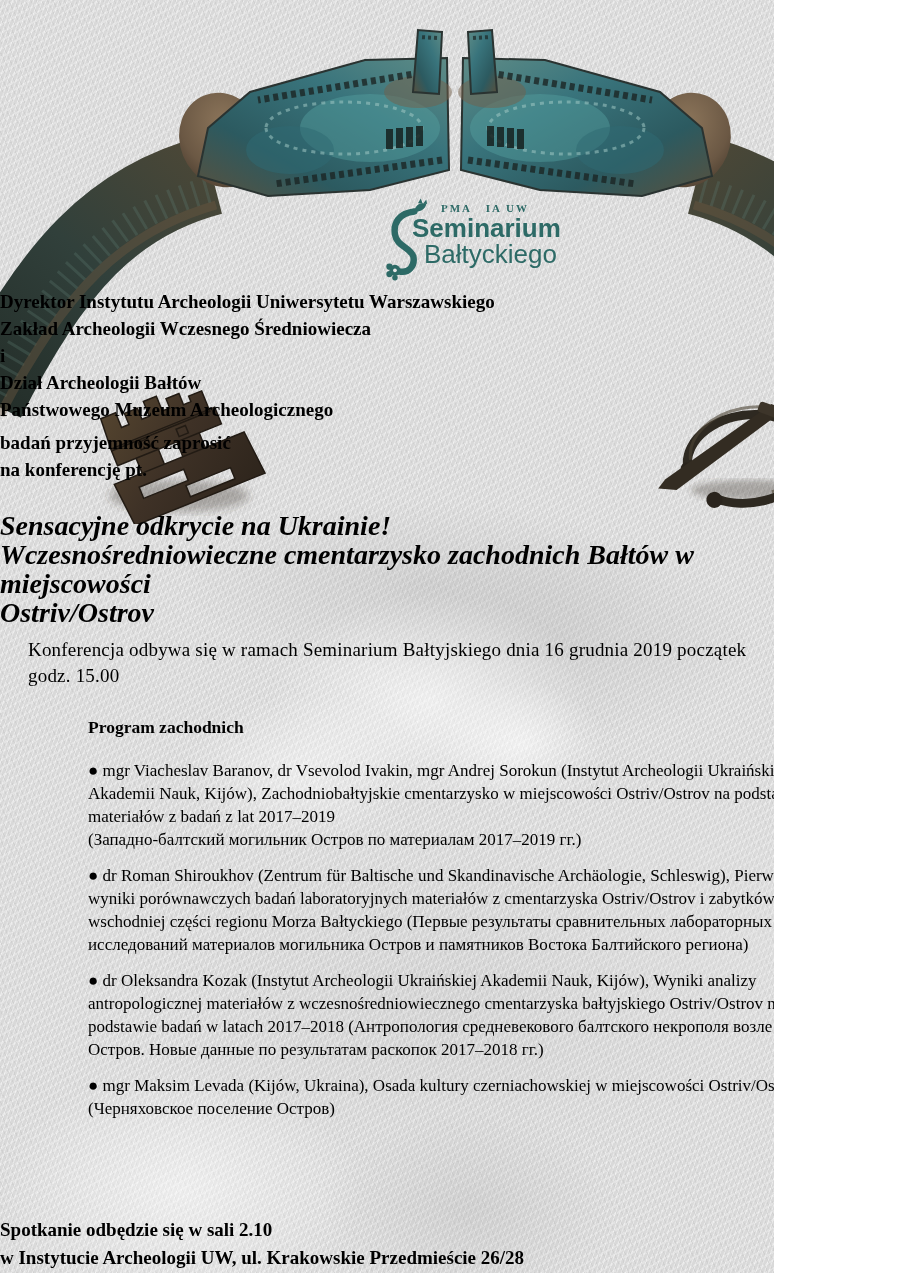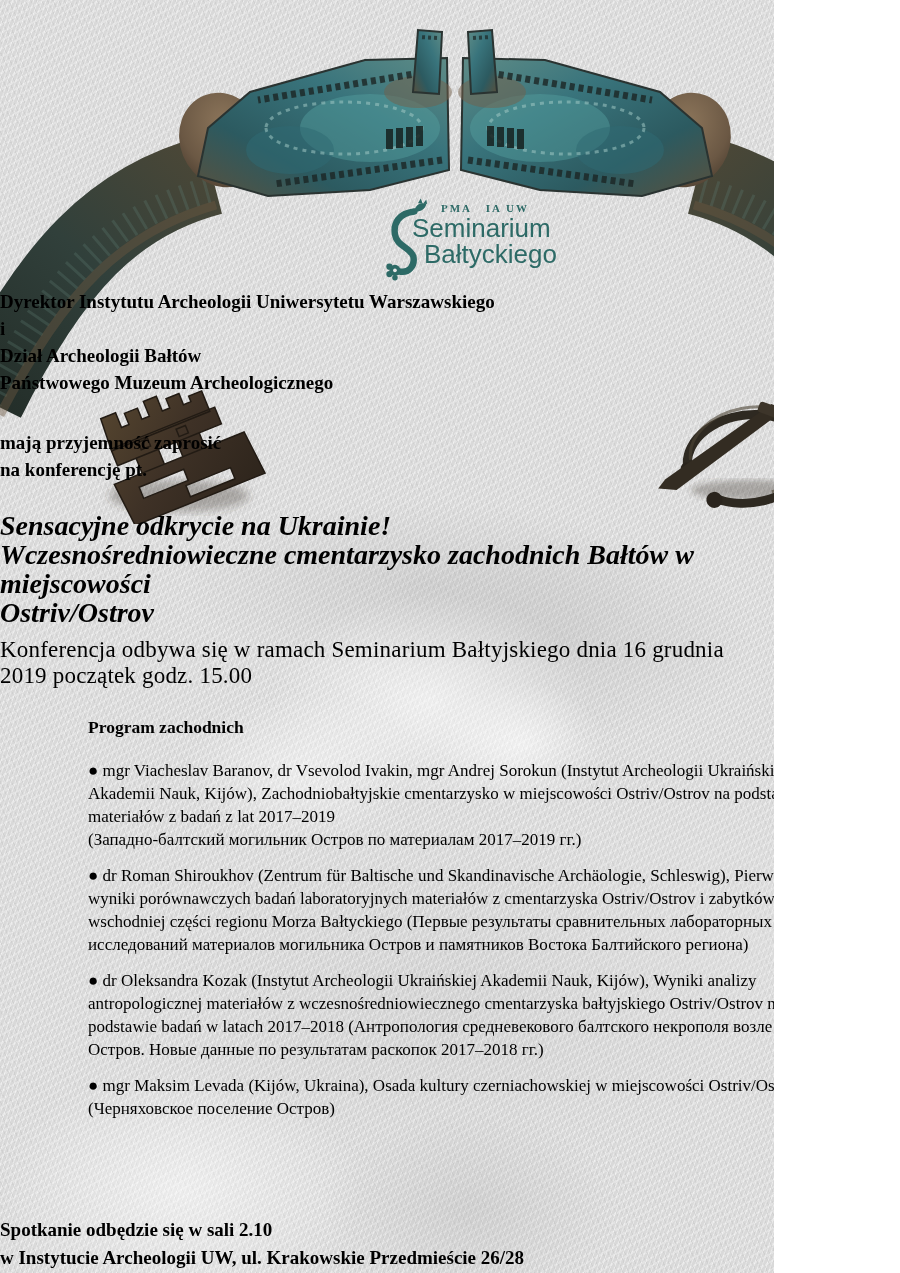--- a/index.html
+++ b/index.html
@@ -27,33 +27,33 @@
   }
   .torque{position:absolute;left:0;top:0;}
   .comb{position:absolute;left:84px;top:384px;}
   .brooch{position:absolute;left:646px;top:392px;}
 
   .logo{position:absolute;left:383px;top:194px;width:175px;height:90px;}
   .s-glyph{position:absolute;left:0;top:3px;width:46px;height:86px;}
   .logo-abbr{position:absolute;left:58px;top:8px;font-family:"Liberation Serif",serif;
     font-weight:bold;font-size:11px;letter-spacing:2px;color:#2d6a66;white-space:pre;}
   .logo-name1{position:absolute;left:29px;top:21px;font-family:"Liberation Sans",sans-serif;
-    font-size:26px;line-height:26px;color:#2d6a66;}
+    font-size:26px;line-height:26px;color:#2d6a66;font-weight:bold;}
   .logo-name2{position:absolute;left:41px;top:47px;font-family:"Liberation Sans",sans-serif;
     font-size:26px;line-height:26px;color:#2d6a66;}
 
   .center-block{position:absolute;left:0;right:0;}
   .org-block{top:288px;}
   .org-line{font-weight:bold;font-size:19px;line-height:27px;}
   .invite-block{top:429px;}
   .invite-line{font-weight:bold;font-size:19px;line-height:27px;}
   .title-block{top:511px;}
   .title-line{font-weight:bold;font-style:italic;font-size:28px;line-height:29px;}
   .conf-block{top:637px;}
-  .conf-line{font-size:23px;line-height:26px;letter-spacing:.2px;}
+  .conf-line{font-size:19px;line-height:26px;letter-spacing:.2px;padding-left:28px;}
 
   .program{position:absolute;top:716px;left:88px;width:754px;font-size:17px;line-height:23px;}
   .program-heading{font-weight:bold;font-size:17.5px;margin:0 0 20px 0;}
   .program-item{margin:0 0 13px 0;white-space:pre-line;}
 
   .footer-block{top:1216px;}
   .footer-line{font-weight:bold;font-size:19px;line-height:28px;}
 </style>
 </head>
 <body>
@@ -164,27 +164,28 @@
       <circle cx="13" cy="87" r="3" fill="#2d6a66"></circle>
       <circle cx="13" cy="79" r="2" fill="#e8e8e8"></circle>
     </svg>
     <div class="logo-abbr">PMA   IA UW</div>
     <div class="logo-name1">Seminarium</div>
     <div class="logo-name2">Bałtyckiego</div>
   </div>
 
   <div class="center-block org-block">
     <div class="org-line">Dyrektor Instytutu Archeologii Uniwersytetu Warszawskiego</div>
+    <div class="org-line">Zakład Archeologii Wczesnego Średniowiecza</div>
     <div class="org-line">i</div>
     <div class="org-line">Dział Archeologii Bałtów</div>
     <div class="org-line">Państwowego Muzeum Archeologicznego</div>
   </div>
 
   <div class="center-block invite-block">
-    <div class="invite-line">mają przyjemność zaprosić</div>
+    <div class="invite-line">badań przyjemność zaprosić</div>
     <div class="invite-line">na konferencję pt.</div>
   </div>
 
   <div class="center-block title-block">
     <div class="title-line">Sensacyjne odkrycie na Ukrainie!</div>
     <div class="title-line">Wczesnośredniowieczne cmentarzysko zachodnich Bałtów w miejscowości</div>
     <div class="title-line">Ostriv/Ostrov</div>
   </div>
 
   <div class="center-block conf-block">

